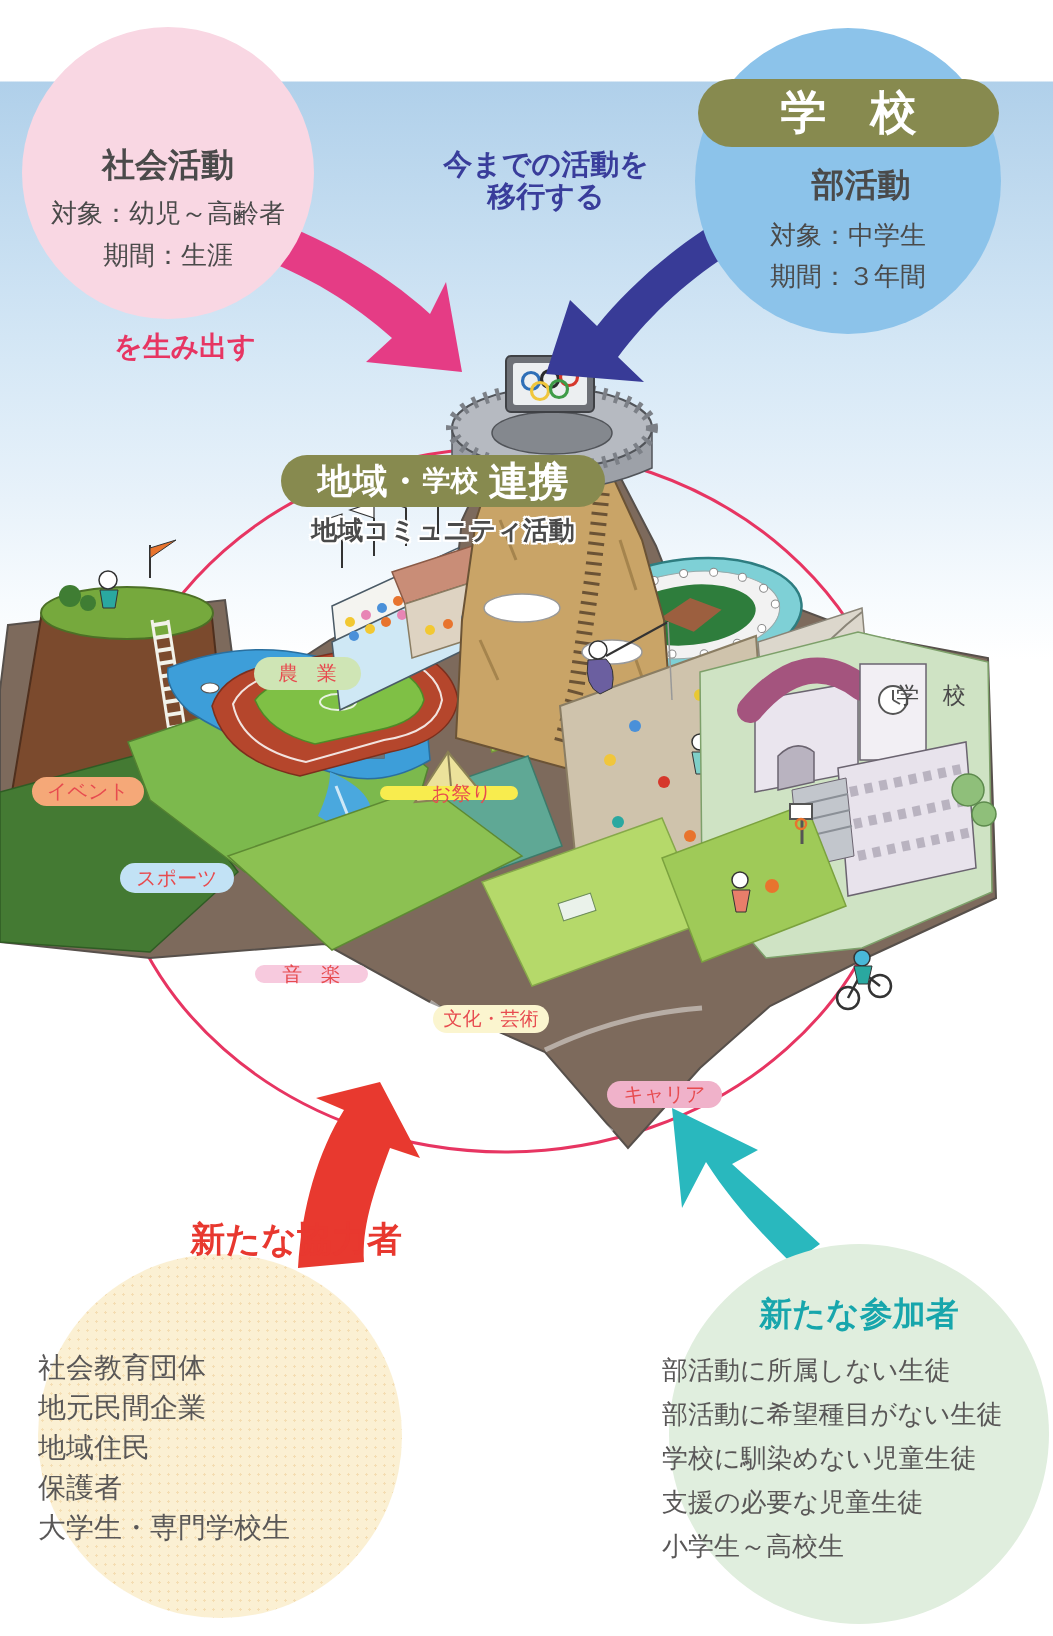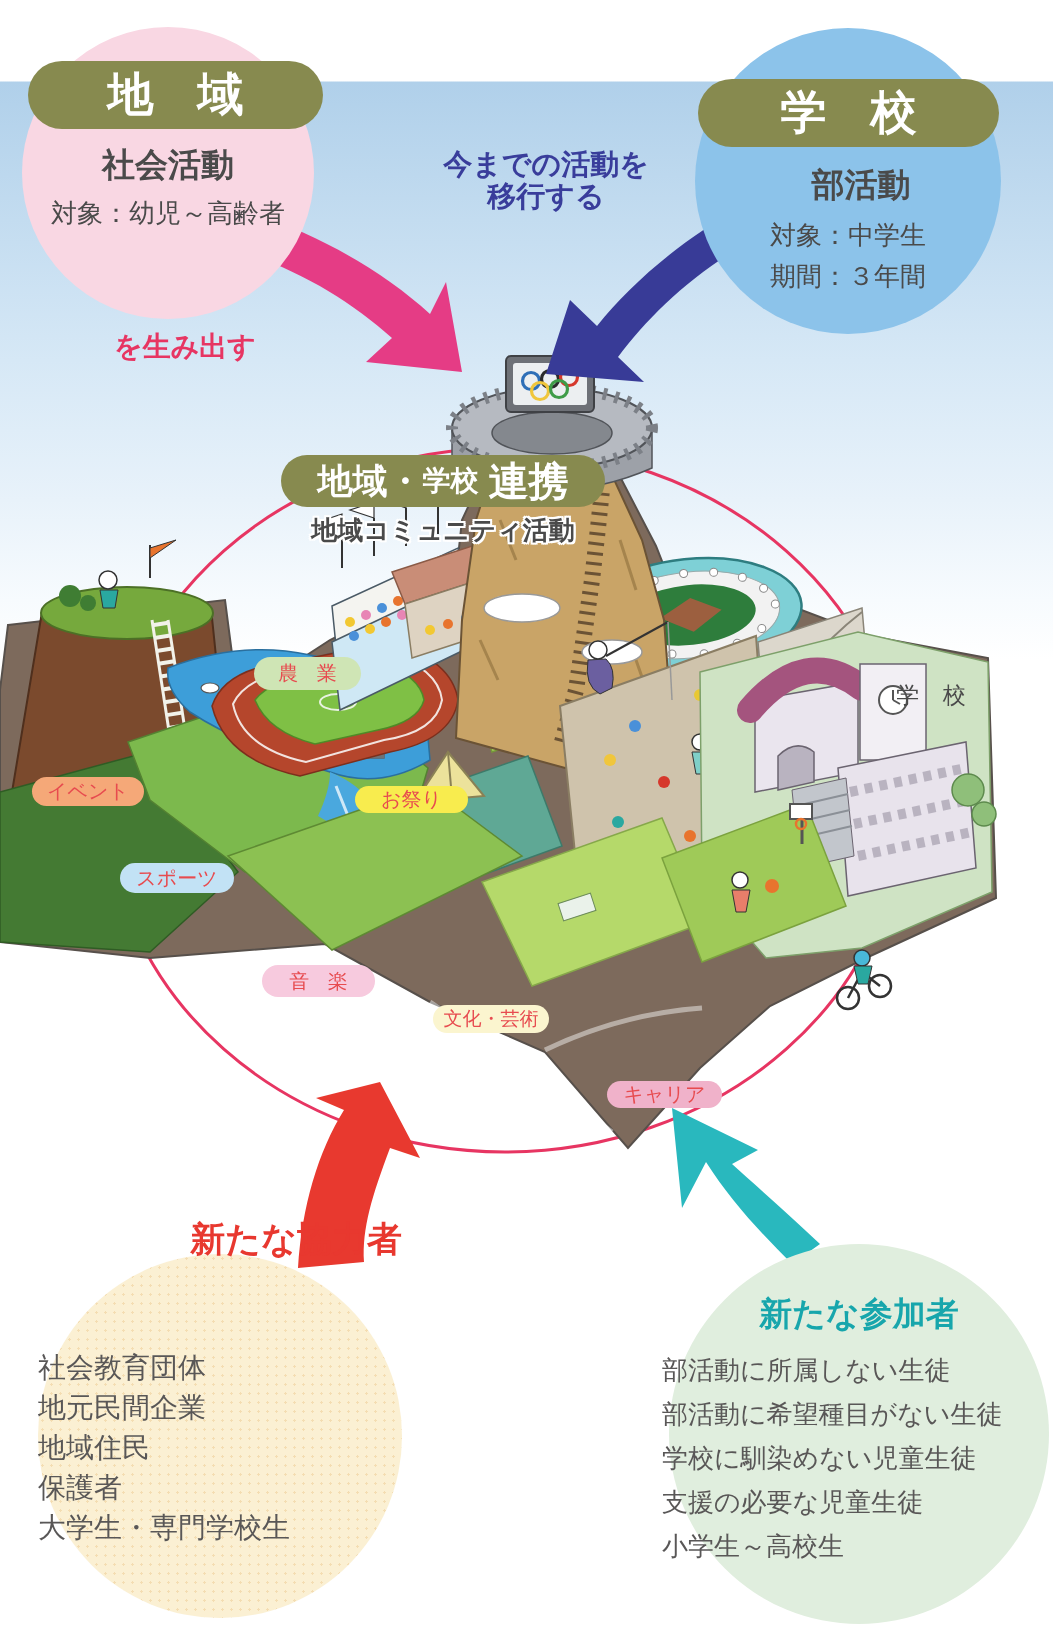--- a/index.html
+++ b/index.html
@@ -35,22 +35,22 @@
   #collab-pill .p2{font-size:28px;font-weight:bold;}
   #collab-pill .p3{font-size:40px;font-weight:bold;margin-left:10px;}
   #collab-sub{left:281px;top:513px;width:324px;text-align:center;font-size:26px;font-weight:bold;color:#4a4a4a;
     text-shadow:-2px -2px 0 #fff,2px -2px 0 #fff,-2px 2px 0 #fff,2px 2px 0 #fff,0 2px 0 #fff,0 -2px 0 #fff,2px 0 0 #fff,-2px 0 0 #fff;}
   
   .act{border-radius:17px;display:flex;align-items:center;justify-content:center;
     font-size:20px;font-weight:500;color:#e74b4f;}
   #act-0{left:254px;top:657px;width:107px;height:33px;background:#cfe5b5;letter-spacing:6px;text-indent:6px;}
   #act-1{left:32px;top:777px;width:112px;height:29px;background:#f5a878;}
   #act-2{left:120px;top:863px;width:114px;height:30px;background:#c2e2f5;}
-  #act-3{left:355px;top:786px;width:113px;height:27px;background:#f8ec4e;}
-  #act-4{left:262px;top:965px;width:113px;height:32px;background:#f7cade;letter-spacing:6px;text-indent:6px;}
+  #act-3{left:380px;top:786px;width:113px;height:14px;background:#f8ec4e;padding-left:25px;}
+  #act-4{left:255px;top:965px;width:113px;height:18px;background:#f7cade;letter-spacing:6px;text-indent:6px;}
   #act-5{left:433px;top:1005px;width:116px;height:28px;background:#fbf5cf;font-size:19px;}
   #act-6{left:607px;top:1081px;width:115px;height:27px;background:#f0b2ca;}
   #school-area-label{left:876px;top:680px;width:110px;text-align:center;font-size:23px;color:#4a4a4a;letter-spacing:8px;text-indent:8px;}
   
   #contributors-circle{left:38px;top:1254px;width:364px;height:364px;background-color:#fbf0d3;
     background-image:radial-gradient(circle,#f4ddb2 1.1px,rgba(0,0,0,0) 1.1px);background-size:9px 9px;}
   #participants-circle{left:669px;top:1244px;width:380px;height:380px;background:#e0eede;}
   #contributors-title{left:38px;top:1216px;width:364px;text-align:right;font-size:35px;font-weight:bold;color:#e8382f;font-family:Liberation Mono, monospace;}
   #participants-title{left:669px;top:1292px;width:380px;text-align:center;font-size:33px;font-weight:bold;color:#17a6ac;}
   .clist{list-style:none;margin:0;padding:0;color:#595757;}
@@ -275,25 +275,23 @@
     </g>
     <path d="M 430,1002 Q 520,1062 612,1132 M 545,1050 Q 620,1014 702,1008" stroke="#fff" stroke-width="5" opacity="0.45" fill="none"></path>
 
     <path fill="#e53c85" d="M 250,212 C 322,236 384,272 430,314 L 446,282 L 462,372 L 366,362 L 392,338 C 350,300 296,268 236,250 Z"></path>
     <path fill="#383b97" d="M 745,205 C 680,240 630,285 597,326 L 570,300 L 546,374 L 644,382 L 618,357 C 652,312 700,266 768,232 Z"></path>
     <path fill="#e8392f" d="M 298,1268 C 302,1206 318,1152 344,1110 L 316,1098 L 380,1082 L 380,1082 L 420,1158 L 390,1148 C 372,1196 362,1228 364,1262 Z"></path>
     <path fill="#29b8be" d="M 820,1244 C 784,1210 754,1184 732,1164 L 758,1150 L 672,1108 L 682,1208 L 706,1162 C 730,1200 760,1232 792,1264 Z"></path>
   </svg>
 
   <div class="abs circle z2" id="community-circle"></div>
-  <div class="abs head-pill z3" id="community-pill">
-    <span>地 域</span>
-  </div>
   <div class="abs c-sub z3" id="community-sub">社会活動</div>
   <div class="abs c-line z3" id="community-target">対象：幼児～高齢者</div>
+  <div class="abs c-line z3" id="community-period">期間：生涯</div>
 
   <div class="abs circle z2" id="school-circle"></div>
   <div class="abs head-pill z3" id="school-pill">
     <span>学 校</span>
   </div>
   <div class="abs c-sub z3" id="school-sub">部活動</div>
   <div class="abs c-line z3" id="school-target">対象：中学生</div>
   <div class="abs c-line z3" id="school-period">期間：３年間</div>
 
   <div class="abs z3" id="create-label">

